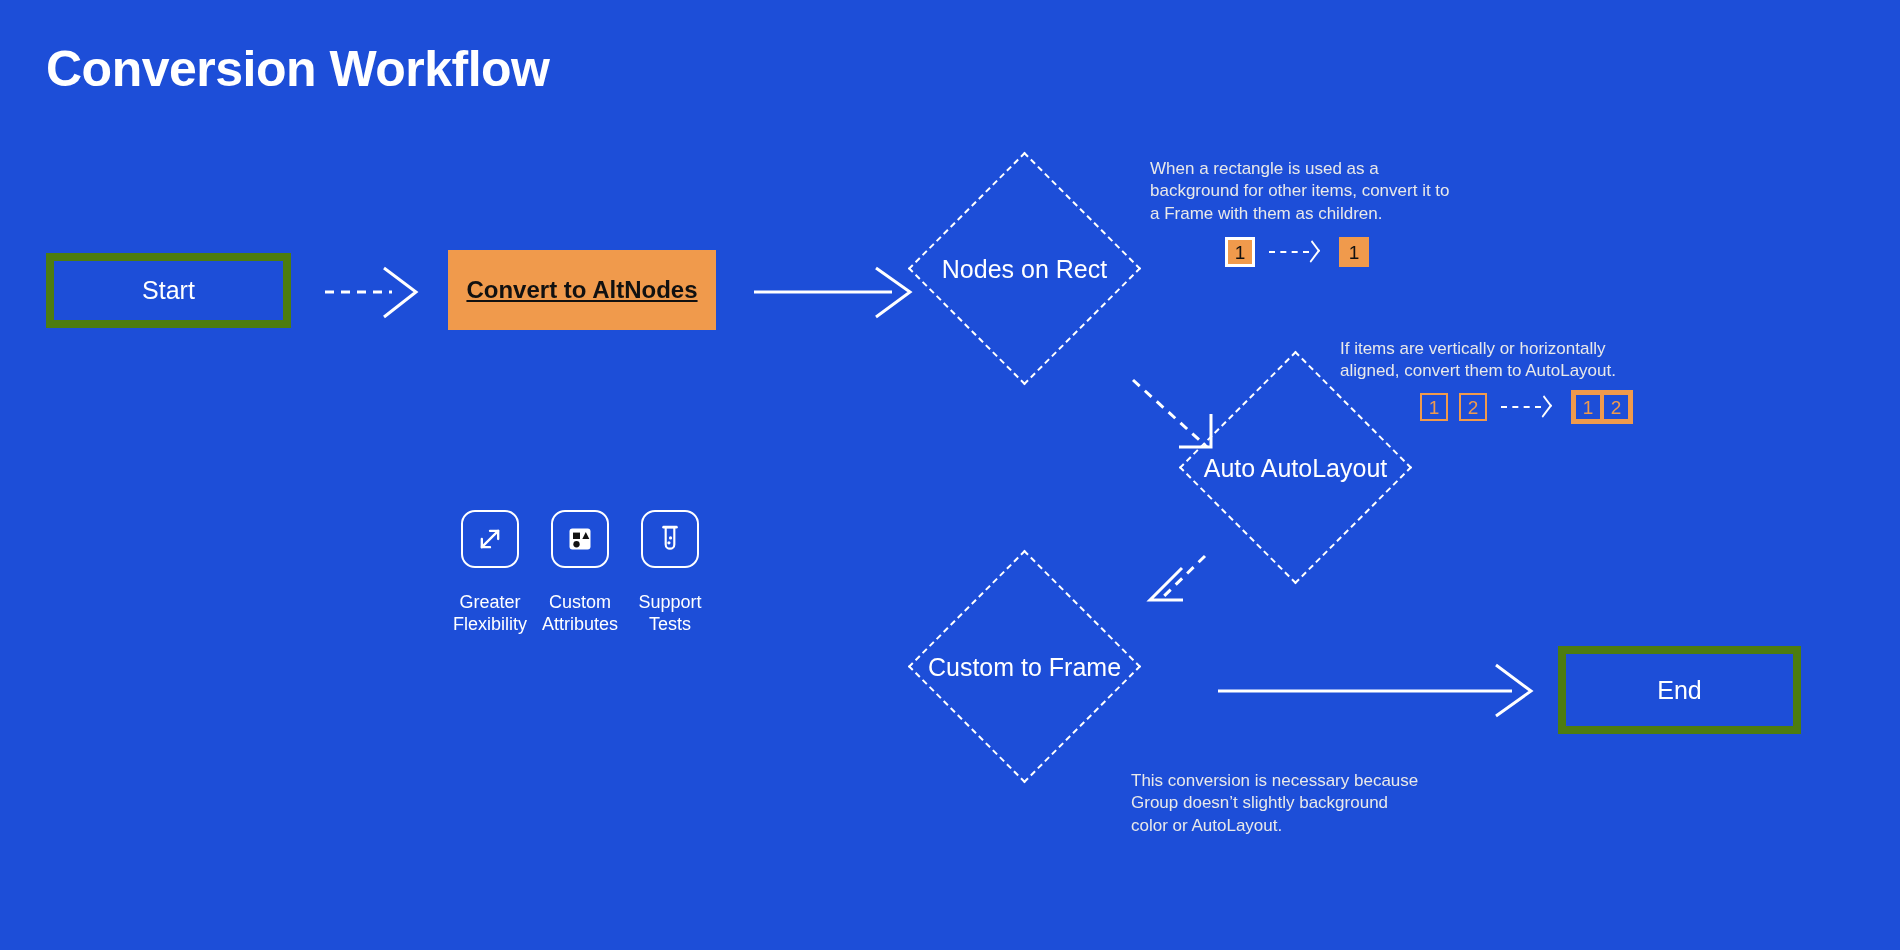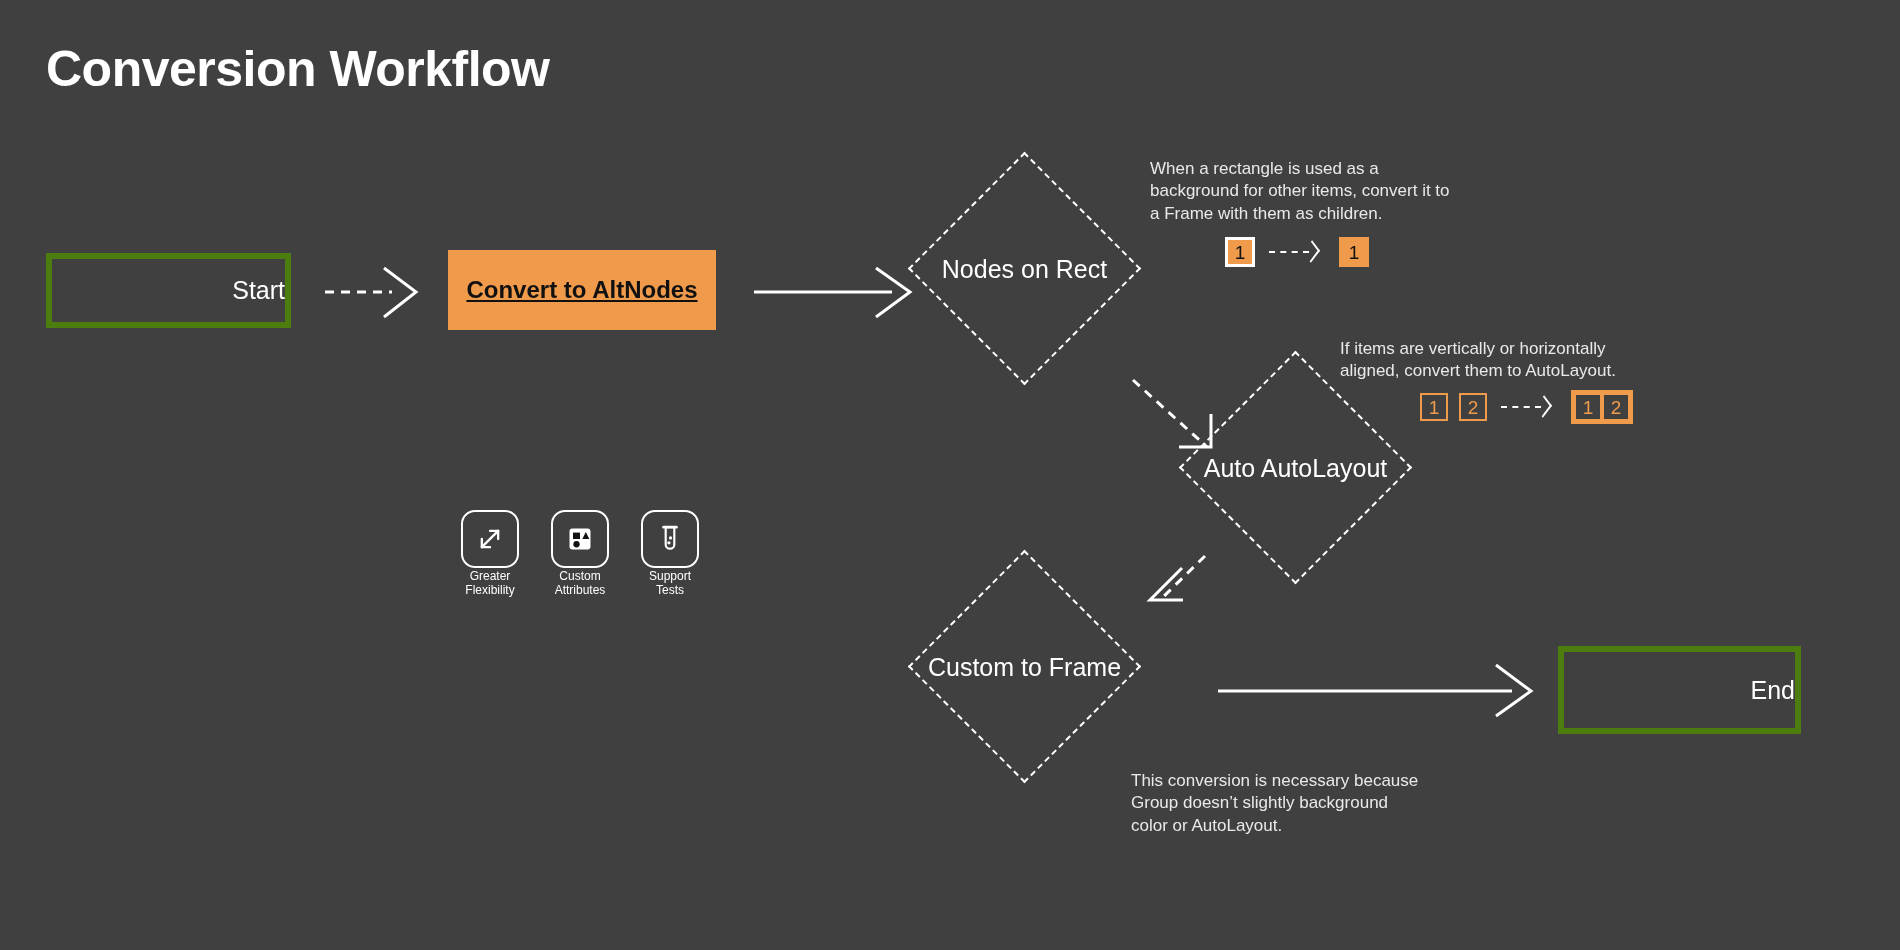--- a/index.html
+++ b/index.html
@@ -2,35 +2,35 @@
 <html><head>
 <meta charset="utf-8">
 <style>
   * { box-sizing: border-box; margin: 0; padding: 0; }
   html, body {
     width: 1900px; height: 950px;
     background: #121212;
     font-family: "Liberation Sans", sans-serif;
     overflow: hidden;
   }
-  #stage { position: relative; width: 1900px; height: 950px; background: #404040; }
+  #stage { position: relative; width: 1900px; height: 950px; background: #1d4ed8; }
 
   
   .title {
     position: absolute; left: 46px; top: 40px;
     font-size: 50px; font-weight: bold; color: #ffffff;
     letter-spacing: -0.5px; white-space: nowrap;
   }
 
   
   .plainbox {
     position: absolute;
-    border: 6px solid #4d7c0f;
+    border: 8px solid #4d7c0f;
     background: transparent;
-    display: flex; align-items: center; justify-content: flex-end;
+    display: flex; align-items: center; justify-content: center;
     color: #ffffff; font-size: 25px;
   }
   #start-box { left: 46px; top: 253px; width: 245px; height: 75px; }
   #end-box   { left: 1558px; top: 646px; width: 243px; height: 88px; }
 
   
   .orangebox {
     position: absolute;
     left: 448px; top: 250px; width: 268px; height: 80px;
     background: #f09a4c;
@@ -49,21 +49,21 @@
   #features {
     position: absolute; left: 455px; top: 510px;
     display: flex; gap: 20px; align-items: flex-start;
   }
   .feature { width: 70px; display: flex; flex-direction: column; align-items: center; }
   .feature-chip {
     width: 58px; height: 58px; border: 2px solid #ffffff; border-radius: 14px;
     display: flex; align-items: center; justify-content: center;
   }
   .feature-label {
-    margin-top: 1px; color: #ffffff; font-size: 12px; line-height: 1.2;
+    margin-top: 24px; color: #ffffff; font-size: 18px; line-height: 1.2;
     text-align: center; white-space: pre-line;
   }
 
   
   .diamond-wrap { position: absolute; }
   .diamond-shape {
     position: absolute; inset: 0;
     border: 2px dashed #ffffff;
     transform: rotate(45deg);
   }

